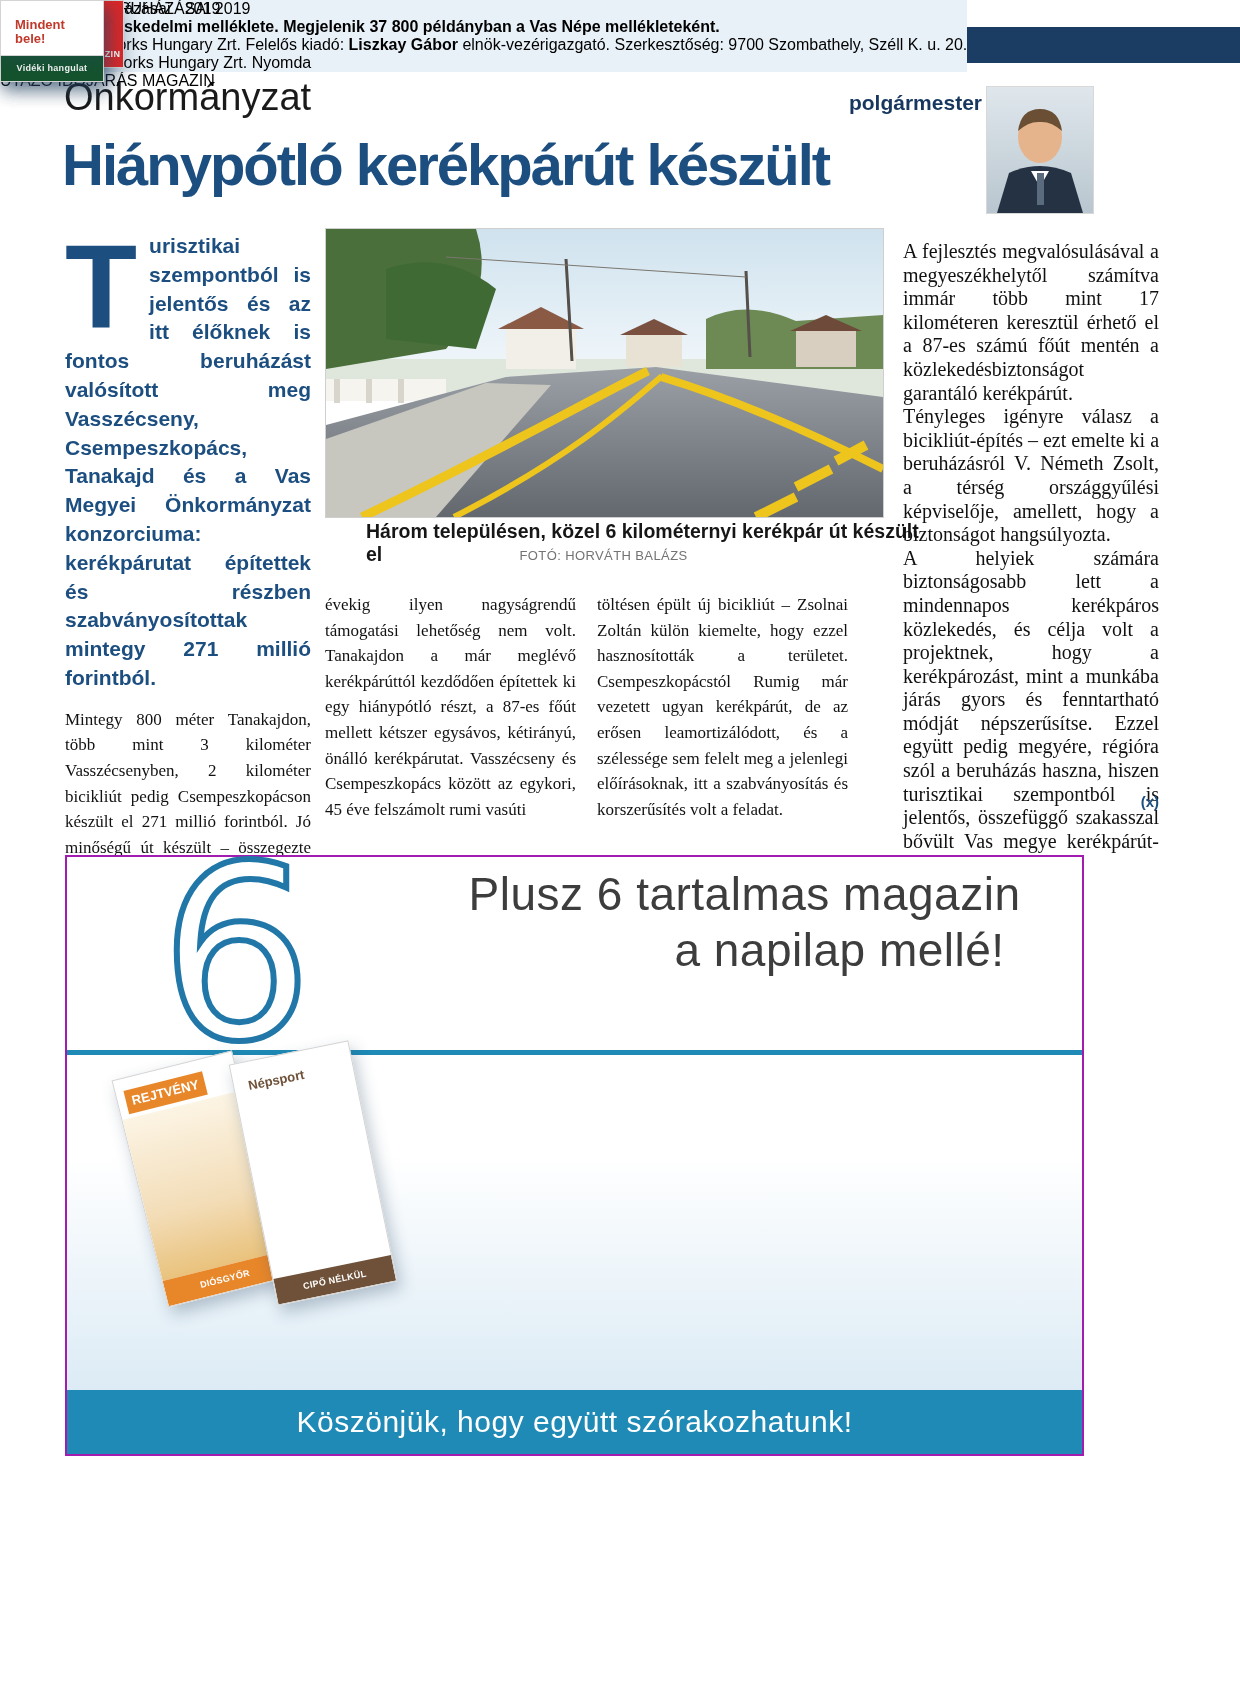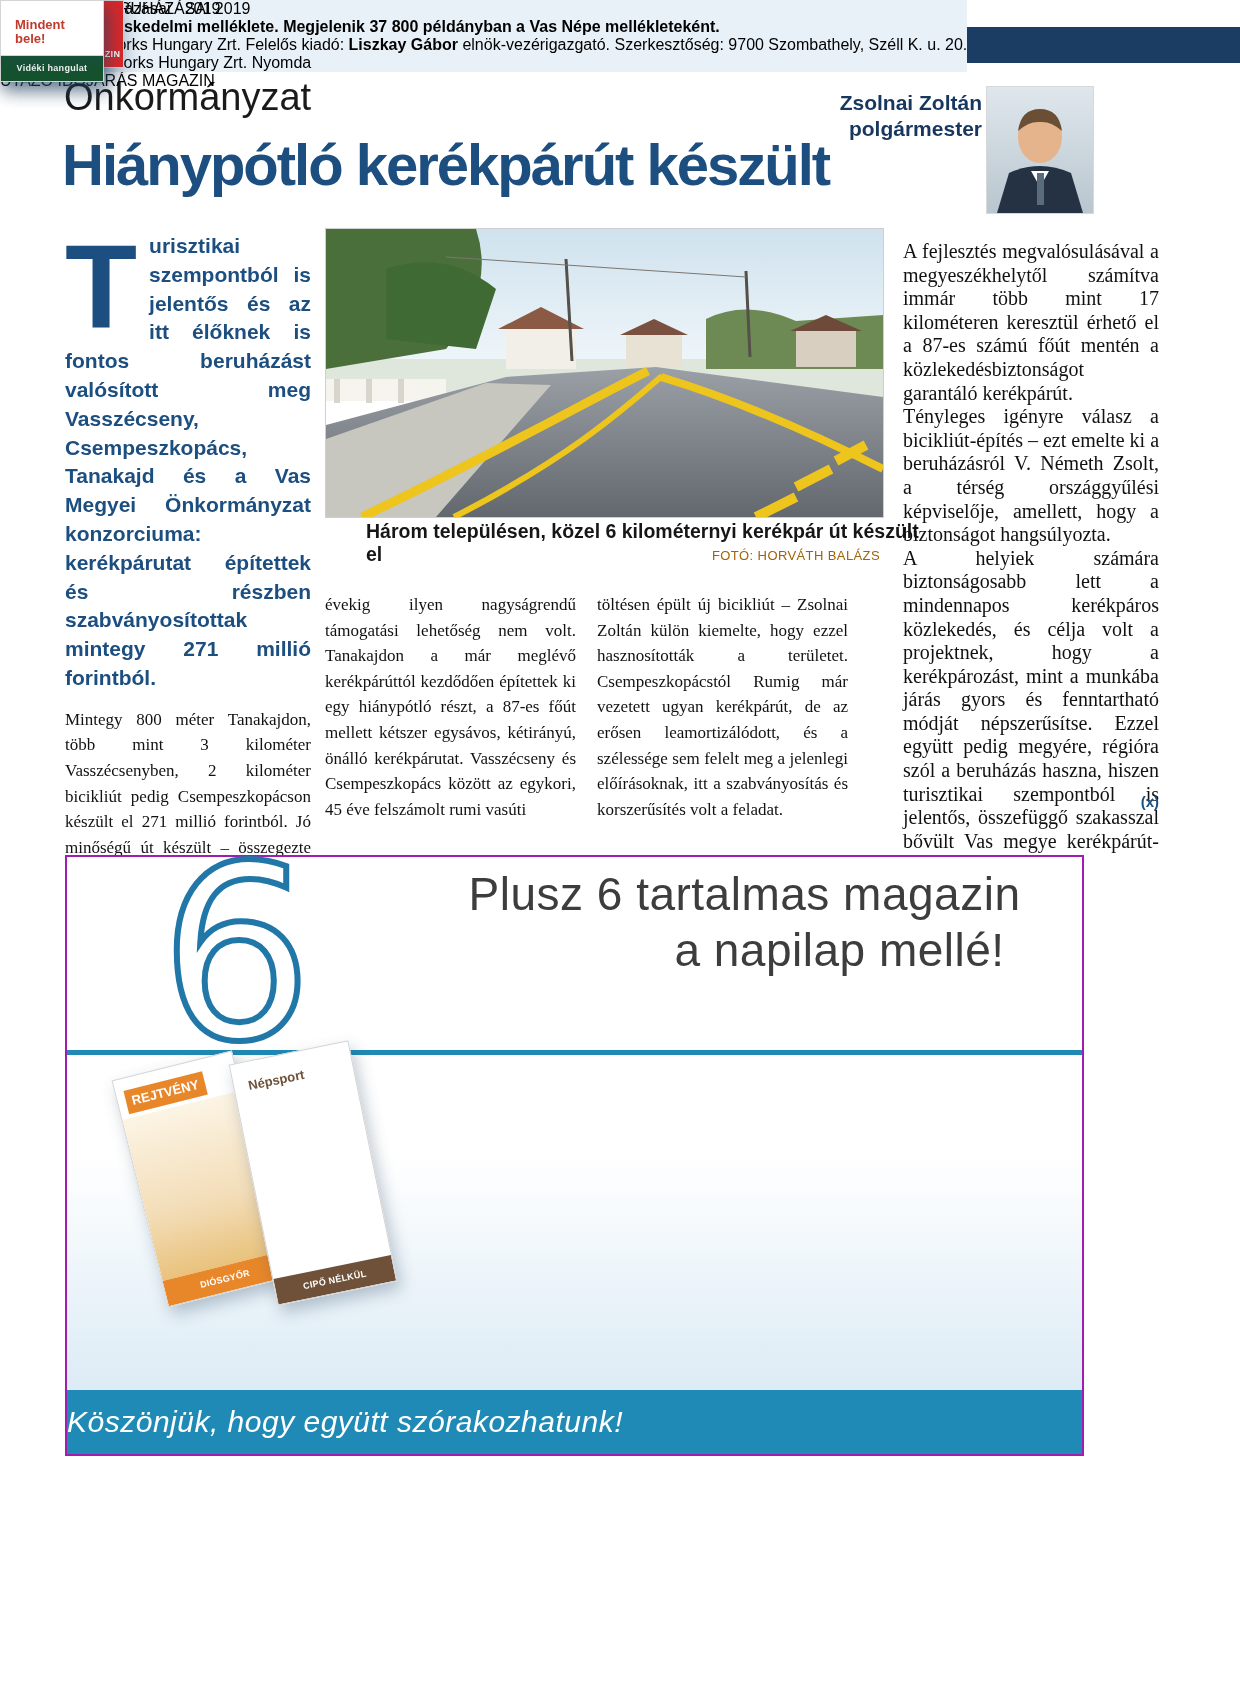--- a/index.html
+++ b/index.html
@@ -15,21 +15,21 @@
   .kicker{left:64px;top:76px;font-size:38px;color:#1a1a1a;}
   .author{left:660px;top:90px;width:322px;text-align:right;font-size:21px;font-weight:bold;
     color:#17375f;line-height:26px;}
   .portrait{left:986px;top:86px;width:106px;height:126px;border:1px solid #d8d8d8;}
   .headline{left:62px;top:130px;width:960px;font-size:58px;font-weight:bold;color:#1c4e80;
     letter-spacing:-2px;line-height:70px;}
 
   
   .photo{left:325px;top:228px;width:557px;height:288px;border:1px solid #cfcfcf;}
   .caption{left:327px;top:520px;width:555px;font-size:19.5px;font-weight:bold;color:#161616;margin-left:39px;}
-  .credit{left:327px;top:548px;width:553px;text-align:right;font-size:13px;color:#a16207;
+  .credit{left:327px;top:548px;width:553px;text-align:center;font-size:13px;color:#737373;
     letter-spacing:.4px;}
   .col{font-family:"Liberation Serif",serif;font-size:17px;line-height:25.6px;color:#111;
     text-align:justify;}
   .col1{left:65px;top:232px;width:246px;height:592px;}
   .col2{left:325px;top:592px;width:251px;height:236px;}
   .col3{left:597px;top:592px;width:251px;height:236px;}
   .col4{left:903px;top:240px;width:256px;font-size:20px;line-height:23.6px;}
   .col4 p{margin:0;}
   .lead{font-family:"Liberation Sans",sans-serif;font-size:21px;line-height:28.8px;
     font-weight:bold;color:#1c4e80;text-align:justify;margin:0;}
@@ -43,21 +43,21 @@
   .ad-box{left:65px;top:855px;width:1015px;height:597px;border:2px solid #a21caf;background:#fff;}
   .ad-box .inner{position:absolute;inset:0;}
   .ad-l1{position:absolute;left:170px;top:10px;width:1015px;text-align:center;font-size:46px;
     color:#3d3d3d;letter-spacing:.5px;}
   .ad-l2{position:absolute;left:265px;top:66px;width:1015px;text-align:center;font-size:46px;
     color:#3d3d3d;letter-spacing:.5px;}
   .ad-rule{position:absolute;left:0;right:0;top:193px;height:5px;}
   .covers-bg{position:absolute;left:0;right:0;top:198px;bottom:64px;
     background:linear-gradient(180deg,rgba(255,255,255,0) 30%,#dcebf5 100%);}
   .ad-bar{position:absolute;left:0;right:0;bottom:0;height:64px;color:#fff;font-size:30px;
-    line-height:64px;letter-spacing:.5px;font-style:italic;}
+    text-align:center;line-height:64px;letter-spacing:.5px;}
   .quote6{left:146px;top:842px;width:205px;height:220px;z-index:6;}
 
   
   .cover{position:absolute;background:#fff;border:1px solid #d4d4d4;display:flex;
     flex-direction:column;overflow:hidden;z-index:4;
     box-shadow:3px 8px 16px rgba(40,70,100,.3);}
   .cov-title{margin:12px 8px 4px 8px;padding:5px 6px;color:#fff;font-weight:bold;
     font-size:13px;line-height:14px;width:fit-content;max-width:74px;}
   .cov-photo{flex:1;}
   .cov-strip{height:26px;color:#fff;font-weight:bold;font-size:9px;display:flex;
@@ -127,21 +127,20 @@
 </style>
 </head>
 <body>
 
 <div class="page">
 
   <div class="abs top-dashes"></div>
   <div class="abs corner-navy" style="background-color: rgb(27, 60, 99);"></div>
   <div class="abs kicker">Önkormányzat</div>
   <div class="abs author">
-    <div>Zsolnai Zoltán</div>
     <div>polgármester</div>
   </div>
   <div class="abs portrait">
     <svg width="106" height="126" viewBox="0 0 106 126">
       <rect width="106" height="126" fill="#cdd7de"></rect>
       <rect width="106" height="126" fill="url(#pg)"></rect>
       <defs>
           <linearGradient id="pg" x1="0" y1="0" x2="0" y2="1">
         <stop offset="0" stop-color="#dfe7ec"></stop>
             <stop offset="1" stop-color="#b9c6cf"></stop>

